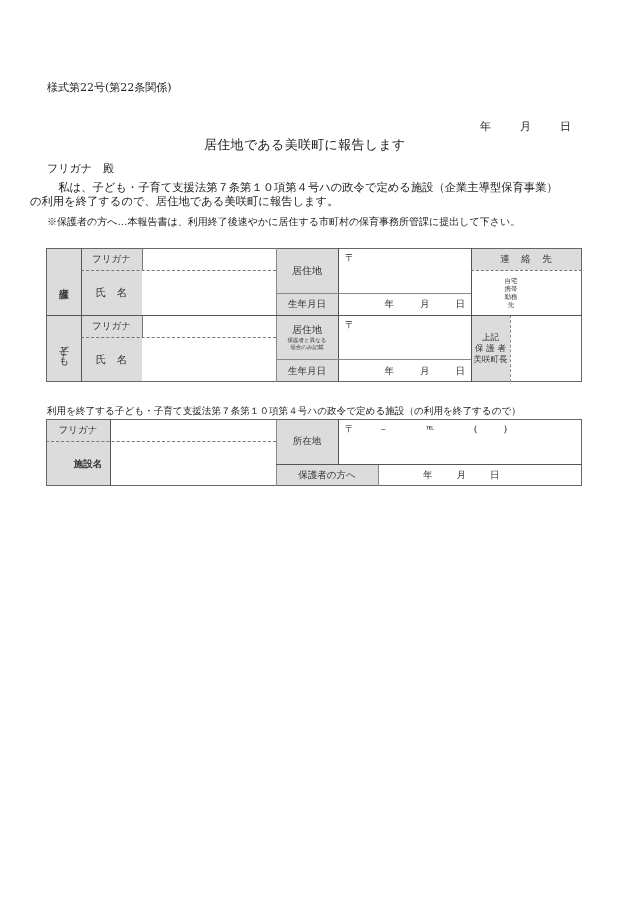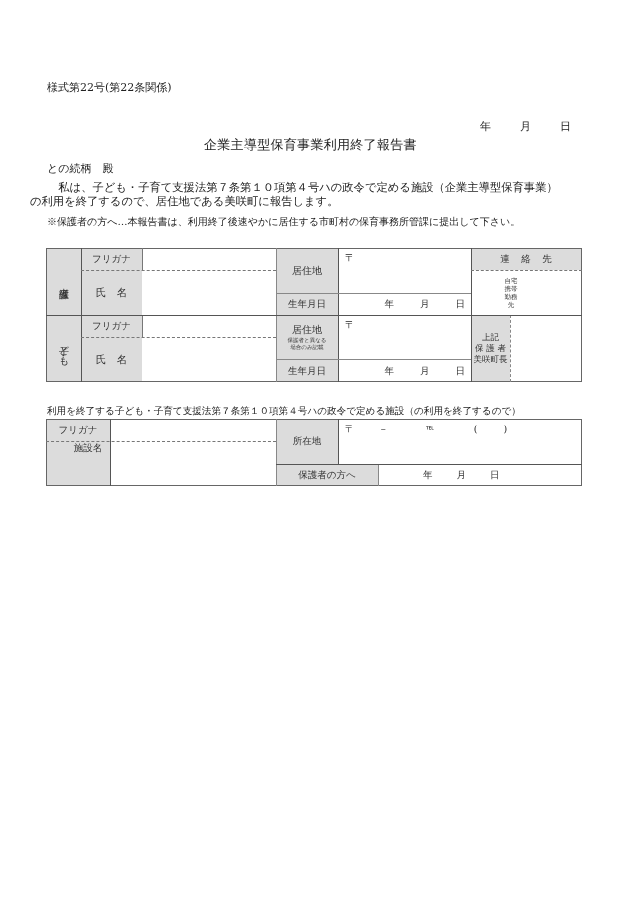--- a/index.html
+++ b/index.html
@@ -31,22 +31,22 @@
 <body>
 
 <div class="abs form-no">様式第22号(第22条関係)</div>
 <div class="abs date-top">
   <span>年</span>
   <span style="width:22px"></span>
   <span>月</span>
   <span style="width:22px"></span>
   <span>日</span>
 </div>
-<div class="abs title">企業主導型保育事業利用終了報告書</div>
-<div class="abs addressee">との続柄　殿</div>
+<div class="abs title">居住地である美咲町に報告します</div>
+<div class="abs addressee">フリガナ　殿</div>
 <div class="abs body1">　私は、子ども・子育て支援法第７条第１０項第４号ハの政令で定める施設（企業主導型保育事業）</div>
 <div class="abs body2">の利用を終了するので、居住地である美咲町に報告します。</div>
 <div class="abs note">※保護者の方へ…本報告書は、利用終了後速やかに居住する市町村の保育事務所管課に提出して下さい。</div>
 
 <div>
 
   <div class="cell gray" style="left:46px;top:248px;width:35px;height:134px;"></div>
   <div class="cell gray" style="left:81px;top:248px;width:61px;height:134px;"></div>
   <div class="cell gray" style="left:276px;top:248px;width:62px;height:134px;"></div>
   <div class="cell gray" style="left:471px;top:248px;width:111px;height:22px;"></div>
@@ -136,21 +136,21 @@
   <div style="position:absolute;left:46px;top:419px;width:536px;height:67px;border:1px solid #666;box-sizing:border-box;"></div>
   <div class="line" style="left:110px;top:419px;width:1px;height:67px;"></div>
   <div class="line" style="left:276px;top:419px;width:1px;height:67px;background:#888;"></div>
   <div class="line" style="left:338px;top:419px;width:1px;height:45px;"></div>
   <div class="line" style="left:378px;top:464px;width:1px;height:22px;background:#888;"></div>
   <div class="line" style="left:276px;top:464px;width:306px;height:1px;"></div>
   <div class="dash" style="left:46px;top:441px;width:230px;"></div>
 
   <div class="cell lbl" style="left:46px;top:419px;width:64px;height:22px;">フリガナ</div>
   <div class="cell" style="left:111px;top:420px;width:165px;height:21px;"></div>
-  <div class="cell lbl" style="left:46px;top:426px;width:84px;height:44px;">施設名</div>
+  <div class="cell lbl" style="left:46px;top:442px;width:84px;height:44px;font-weight:bold;">施設名</div>
   <div class="cell" style="left:111px;top:442px;width:165px;height:44px;"></div>
   <div class="cell lbl" style="left:276px;top:419px;width:62px;height:45px;">所在地</div>
   <div class="cell" style="left:339px;top:420px;width:243px;height:44px;align-items:flex-start;justify-content:flex-start;padding:3px 0 0 6px;font-size:9.5px;">
     <span>〒</span>
     <span style="width:24px;display:inline-block"></span>
     <span>－</span>
     <span style="width:38px;display:inline-block"></span>
     <span>℡</span>
     <span style="width:40px;display:inline-block"></span>
     <span>(</span>

